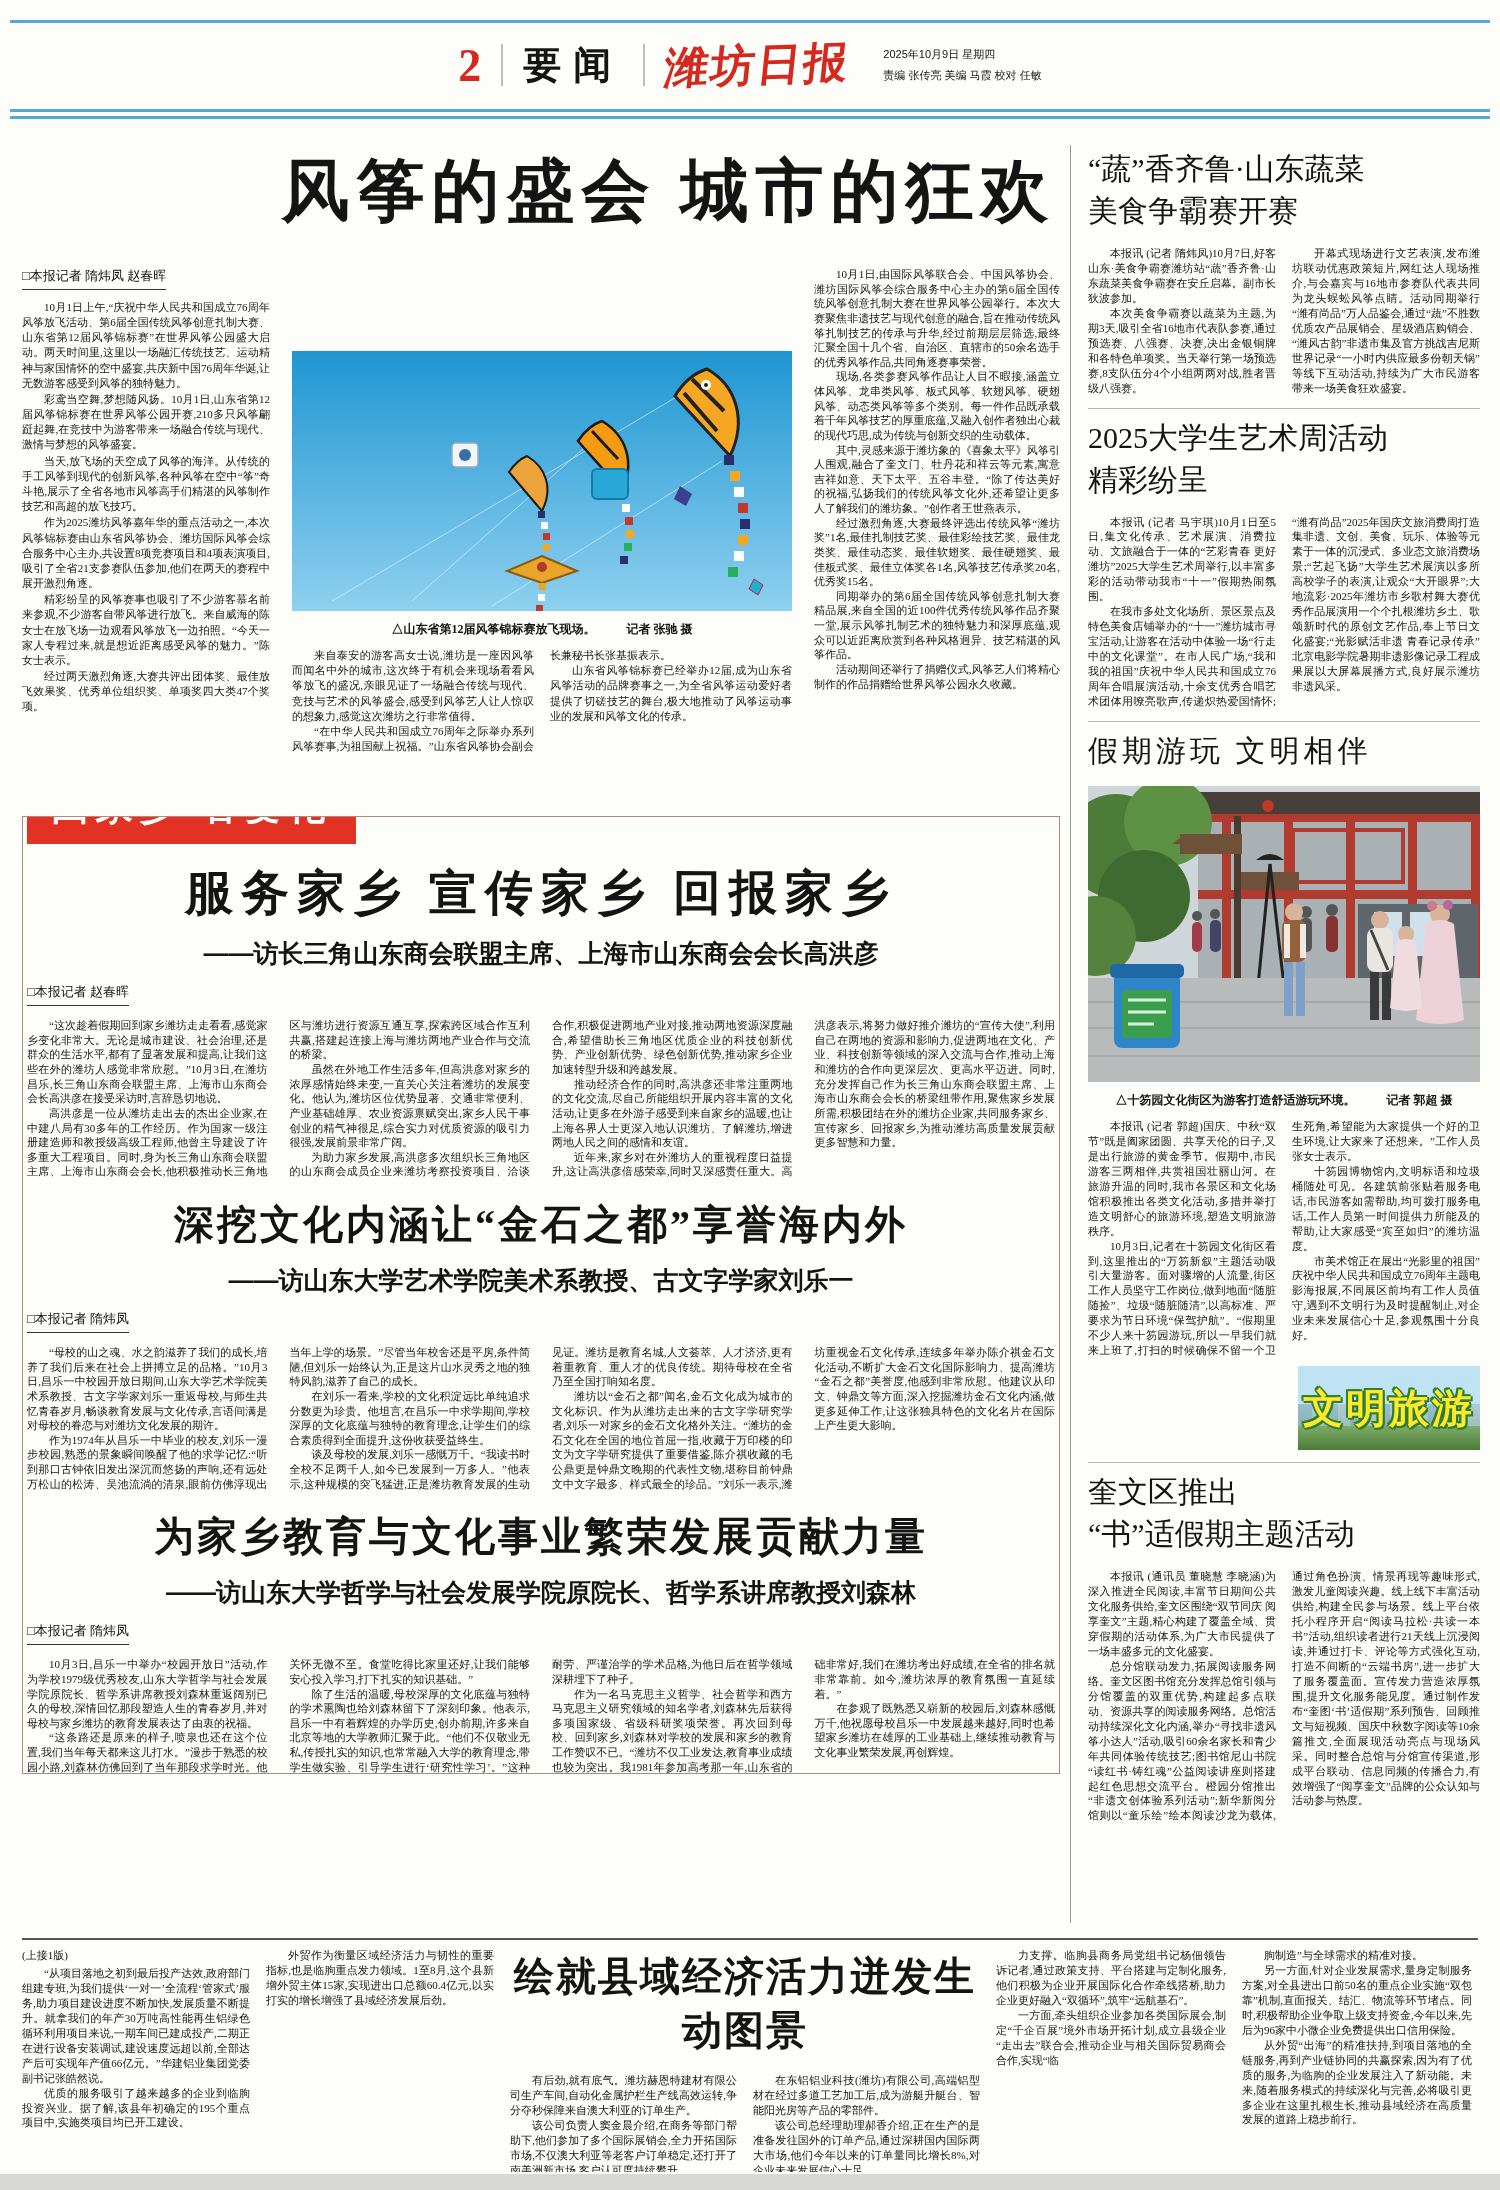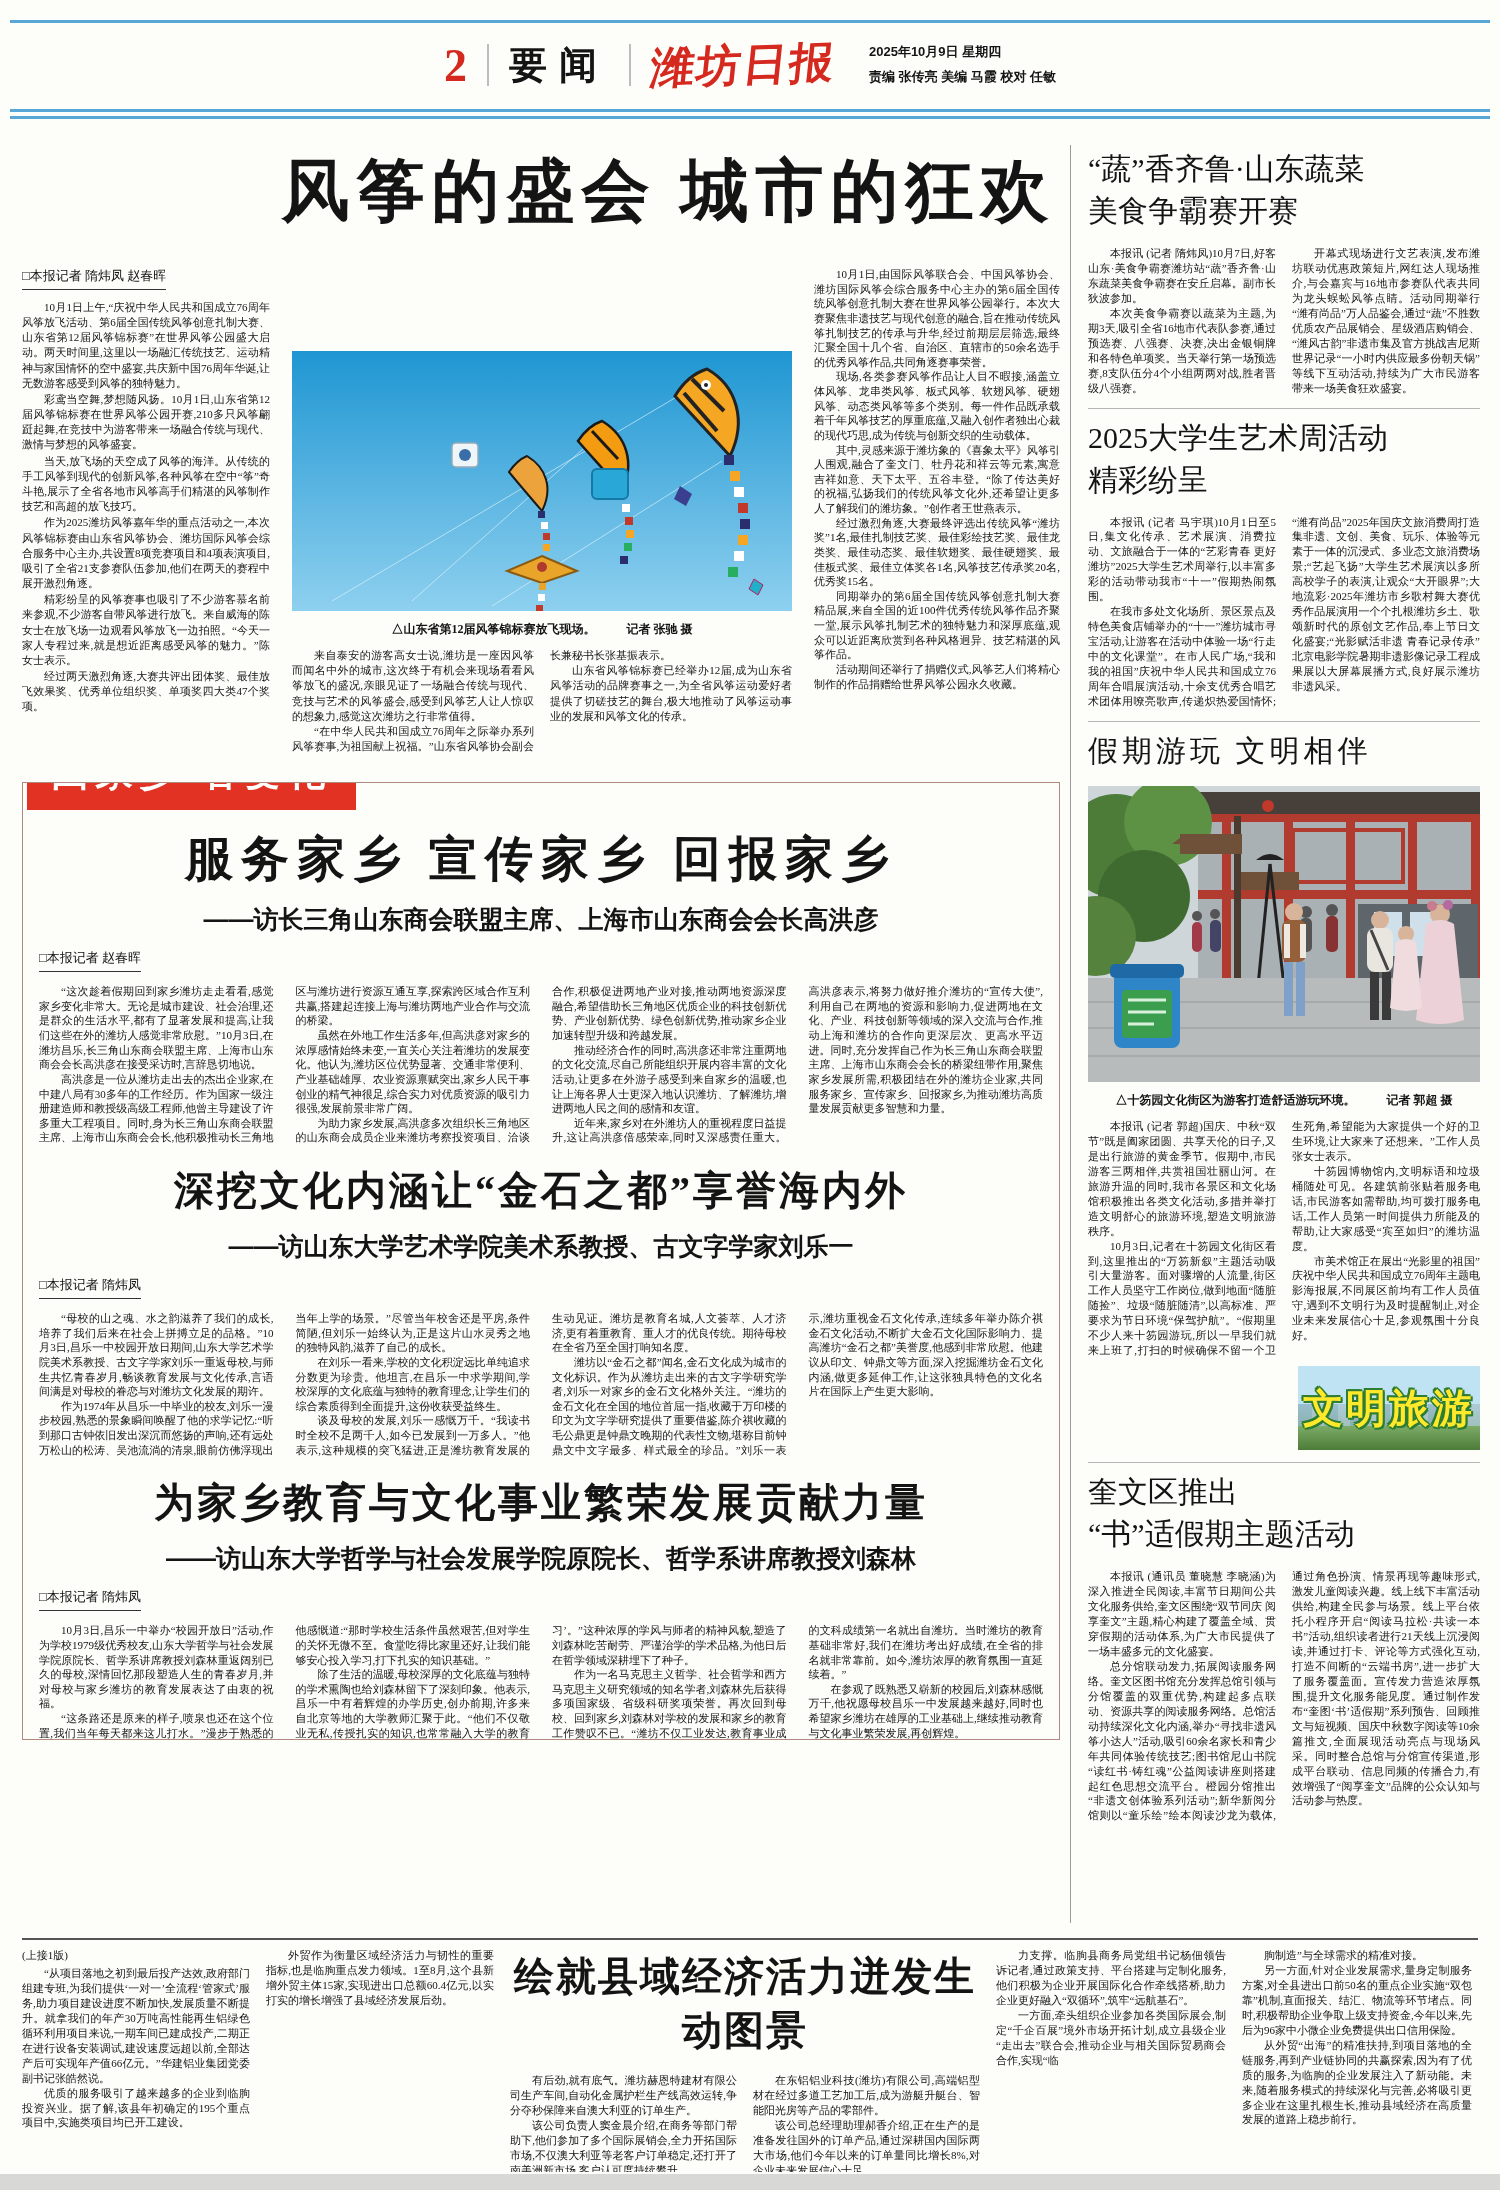--- a/index.html
+++ b/index.html
@@ -5,21 +5,21 @@
   html,body{margin:0;padding:0;background:#e9e8e4;}
   .page{position:relative;width:1500px;height:2190px;background:#fdfdfa;margin:0 auto;overflow:hidden;
         font-family:"Liberation Serif",serif;color:#141414;}
   
   .single-rule{height:3px;background:#57a8d7;margin:20px 10px 0;}
   .header-inner{display:flex;align-items:center;justify-content:center;gap:20px;height:84px;}
   .pageno{color:#d5281e;font-size:46px;font-weight:900;}
   .hbar{width:2px;height:42px;background:#bdbdbd;}
   .section-name{font-size:38px;font-weight:900;letter-spacing:12px;font-family:"Liberation Sans",sans-serif;}
   .masthead{color:#d5281e;font-size:44px;font-weight:900;transform:skewX(-8deg) rotate(-2deg);letter-spacing:2px;}
-  .dateblock{font-size:13px;font-weight:bold;line-height:1.9;margin-left:14px;font-family:"Liberation Sans",sans-serif;}
+  .dateblock{font-size:11px;font-weight:normal;line-height:1.9;margin-left:14px;font-family:"Liberation Sans",sans-serif;}
   .double-rule{height:4px;border-top:3px solid #57a8d7;border-bottom:3px solid #57a8d7;margin:2px 10px 0;}
   
   .main-left{position:absolute;left:22px;top:132px;width:1038px;height:1800px;overflow:hidden;}
   .v-divider{position:absolute;left:1070px;top:145px;width:1px;height:1778px;background:#9a9a9a;}
   .sidebar{position:absolute;left:1088px;top:140px;width:392px;height:1790px;overflow:hidden;}
   .bottom-strip{position:absolute;left:22px;top:1938px;width:1456px;height:234px;overflow:hidden;border-top:2px solid #555;padding-top:8px;box-sizing:border-box;}
   .footer-band{position:absolute;left:0;bottom:0;width:100%;height:16px;background:#d8d8d6;}
   
   .body-txt p{margin:0;text-indent:2em;text-align:justify;}
   .byline{display:inline-block;font-size:13px;border-bottom:1px solid #333;padding-bottom:4px;margin-bottom:10px;}
@@ -28,21 +28,21 @@
   
   .kite-headline{margin-left:255px;text-align:center;font-size:68px;font-weight:900;letter-spacing:7px;padding-top:14px;}
   .kite-row{display:flex;gap:22px;margin-top:30px;}
   .kite-col1{width:252px;font-size:11px;line-height:1.38;}
   .kite-col1 .body-txt p{margin-bottom:1px;}
   .kite-mid{width:500px;}
   .kite-photo{margin-top:84px;}
   .kite-two-col{column-count:2;column-gap:16px;font-size:11px;line-height:1.38;}
   .kite-col3{width:250px;font-size:11px;line-height:1.33;}
   
-  .home-box{position:relative;margin-top:28px;border:1px solid #b08a7e;padding:14px 16px 8px;height:958px;box-sizing:border-box;overflow:hidden;}
+  .home-box{position:relative;margin-top:62px;border:1px solid #b08a7e;padding:14px 4px 8px;height:958px;box-sizing:border-box;overflow:hidden;}
   .home-badge{position:absolute;top:-48px;left:4px;background:#e23224;color:#fff;font-size:38px;font-weight:900;
               padding:12px 24px;letter-spacing:6px;font-family:"Liberation Sans",sans-serif;}
   .iv-head-1{text-align:center;font-size:48px;font-weight:900;letter-spacing:8px;margin-top:30px;}
   .iv-head-2{text-align:center;font-size:40px;font-weight:900;letter-spacing:3px;margin-top:18px;}
   .iv-sub{text-align:center;font-size:25px;font-weight:bold;margin-top:12px;font-family:"Liberation Sans",sans-serif;}
   .iv-byline{margin-top:12px;}
   .iv-body{column-count:4;column-gap:22px;font-size:11px;line-height:1.33;margin-top:2px;}
   
   .sb-h{font-weight:400;font-size:30px;line-height:1.4;white-space:pre-line;margin:8px 0 14px;}
   .sb-h-sp{letter-spacing:4px;}

